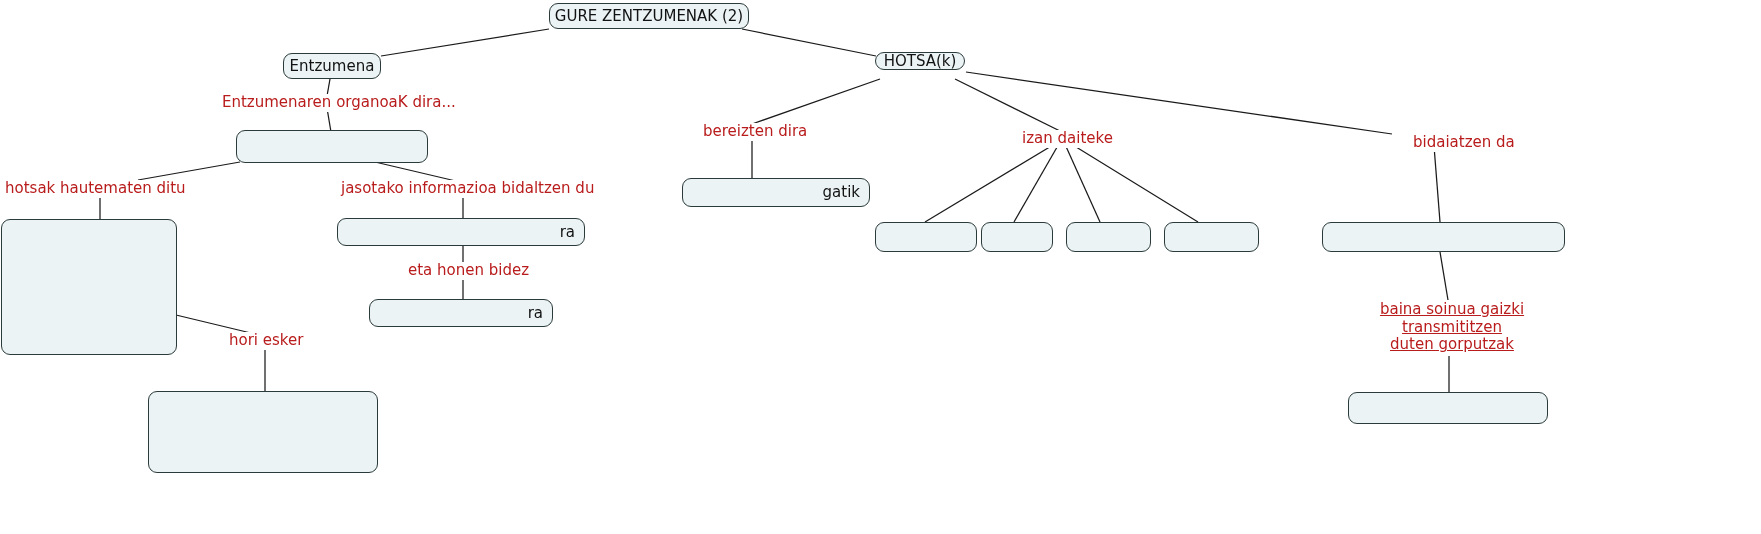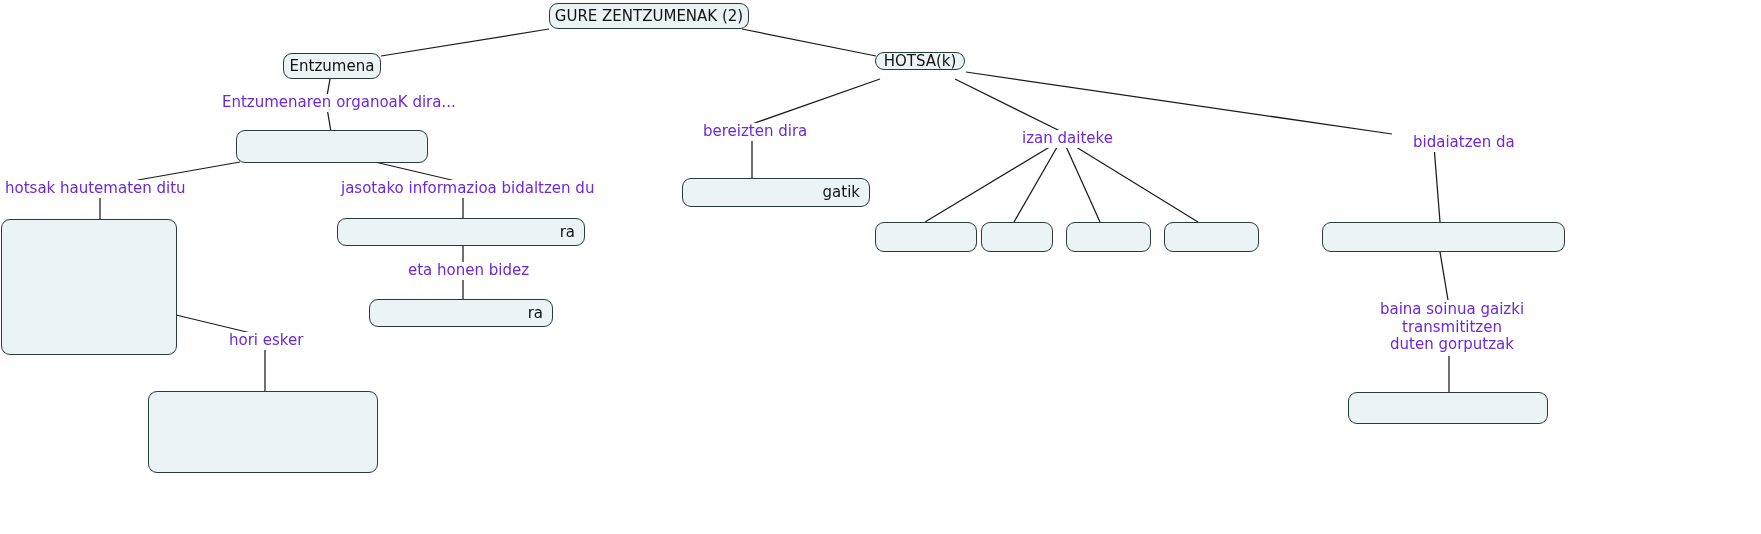--- a/index.html
+++ b/index.html
@@ -23,29 +23,29 @@
     line-height:1.1;
     display:flex;
     align-items:center;
     z-index:3;
   }
   .node.center{justify-content:center;}
   .node.rightal{justify-content:flex-end;padding-right:9px;}
   .node.empty{}
   .label{
     position:absolute;
-    color:#6d28d9;
+    color:#b91c1c;
     font-size:15px;
     line-height:1.18;
     white-space:nowrap;
     background:#ffffff;
     padding:0 3px;
     z-index:2;
   }
-  .label.multi{white-space:normal;text-align:center;}
+  .label.multi{white-space:normal;text-align:center;text-decoration:underline;}
 </style>
 </head>
 <body>
 
 <div id="map">
   <svg id="edges">
       <line x1="549" y1="29" x2="381" y2="56" stroke="#1a1a1a" stroke-width="1.25"></line>
       <line x1="742" y1="29" x2="876" y2="56" stroke="#1a1a1a" stroke-width="1.25"></line>
       <line x1="330" y1="79" x2="327" y2="96" stroke="#1a1a1a" stroke-width="1.25"></line>
       <line x1="327" y1="108" x2="331" y2="132" stroke="#1a1a1a" stroke-width="1.25"></line>

